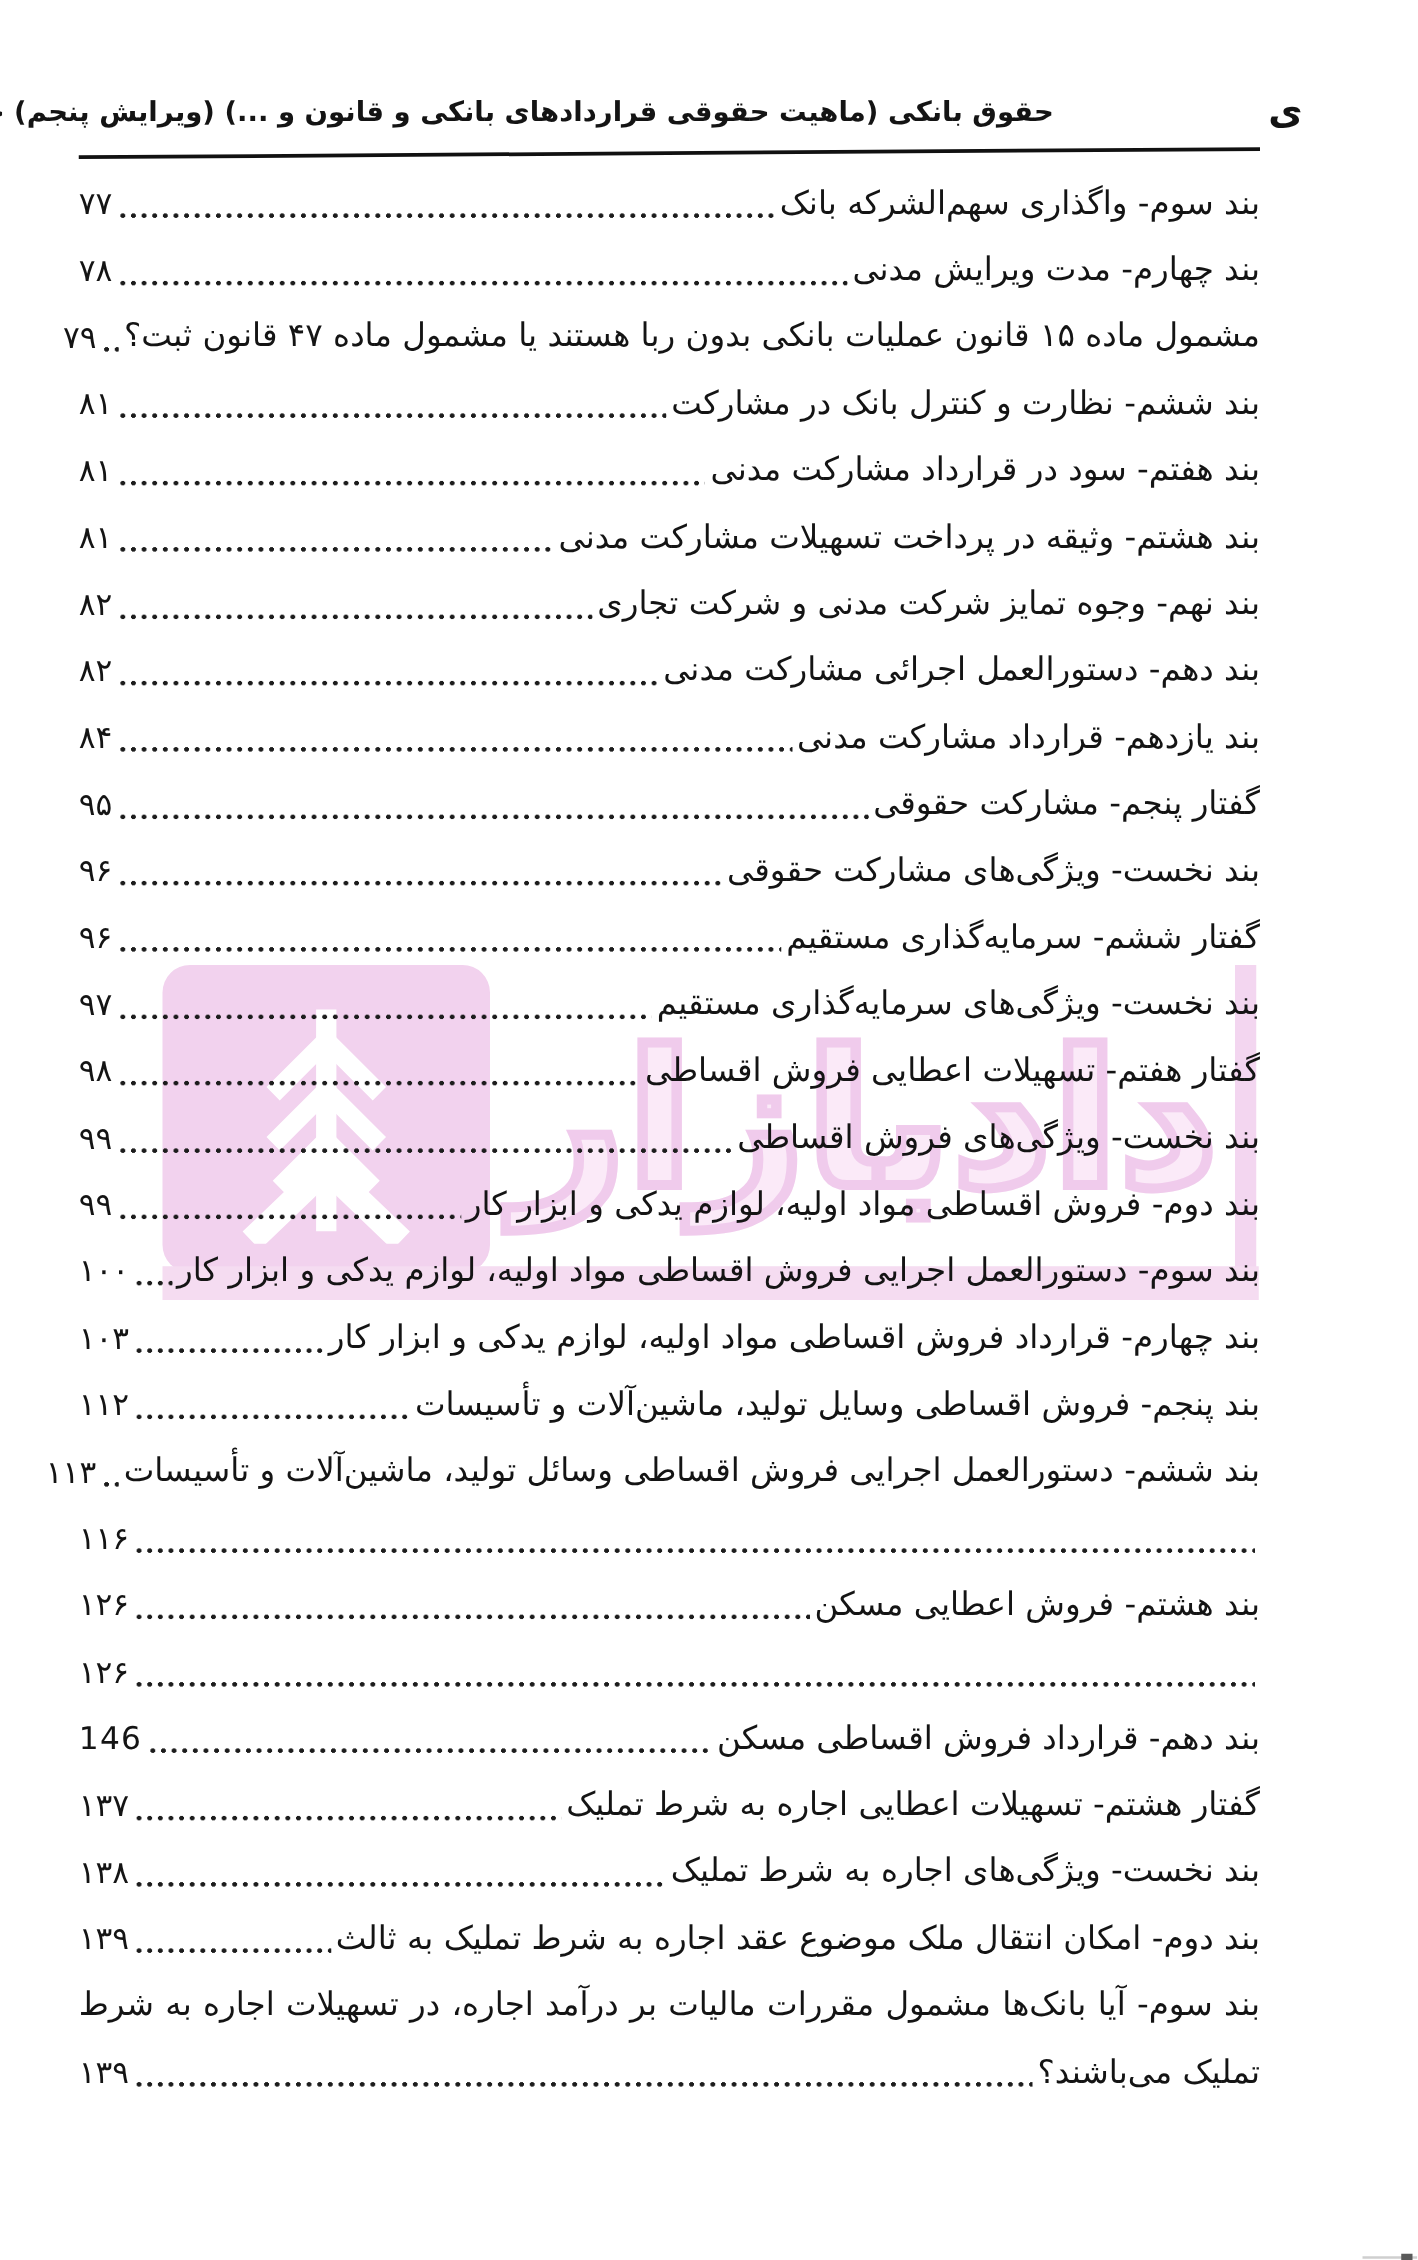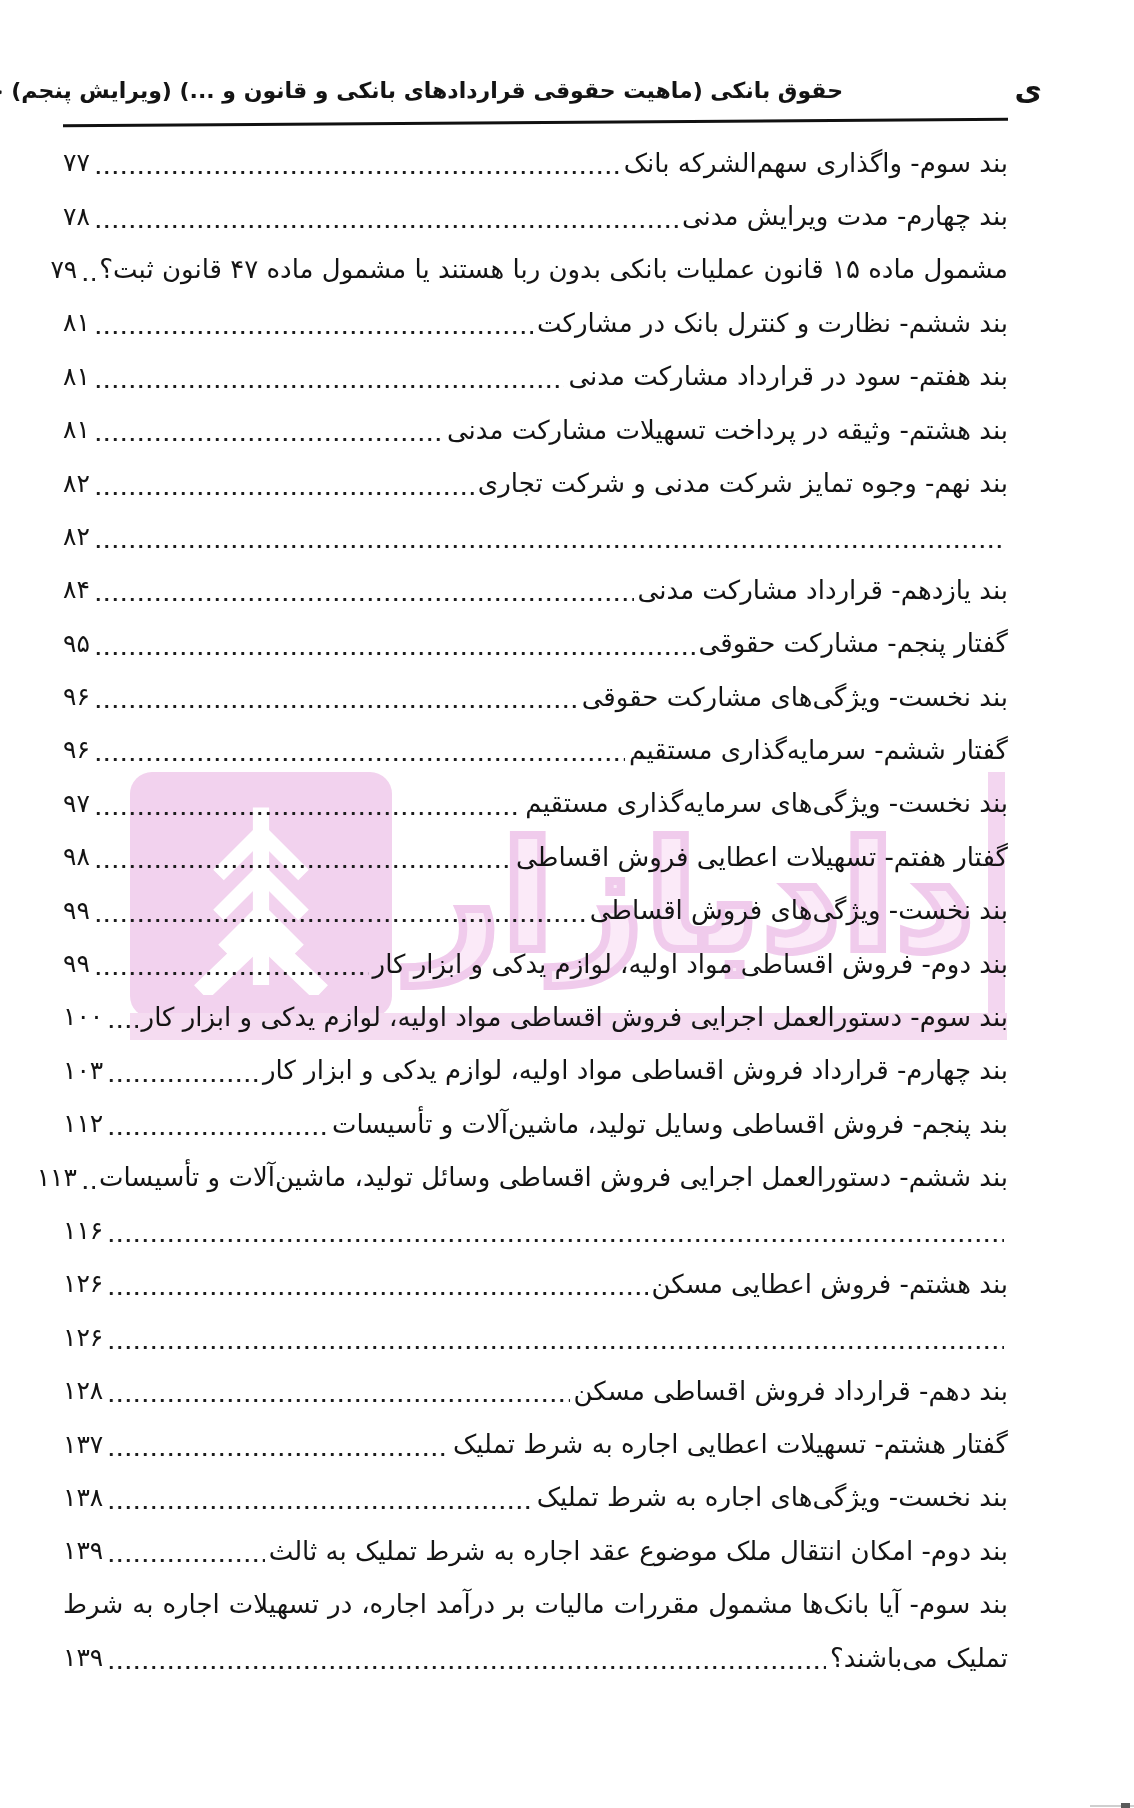--- a/index.html
+++ b/index.html
@@ -113,20 +113,21 @@
         </div>
         <div class="entry-block">
           <div class="entry-row">
             <span class="lbl">بند نهم- وجوه تمایز شرکت مدنی و شرکت تجاری</span>
             <span class="dots"></span>
             <span class="num">۸۲</span>
           </div>
         </div>
         <div class="entry-block">
           <div class="entry-row">
+            <span class="lbl">بند دهم- دستورالعمل اجرائی مشارکت مدنی</span>
             <span class="dots"></span>
             <span class="num">۸۲</span>
           </div>
         </div>
         <div class="entry-block">
           <div class="entry-row">
             <span class="lbl">بند یازدهم- قرارداد مشارکت مدنی</span>
             <span class="dots"></span>
             <span class="num">۸۴</span>
           </div>
@@ -224,21 +225,21 @@
         <div class="entry-block">
           <div class="entry-row">
             <span class="dots"></span>
             <span class="num">۱۲۶</span>
           </div>
         </div>
         <div class="entry-block">
           <div class="entry-row">
             <span class="lbl">بند دهم- قرارداد فروش اقساطی مسکن</span>
             <span class="dots"></span>
-            <span class="num">۱۲۸</span>
+            <span class="num">146</span>
           </div>
         </div>
         <div class="entry-block">
           <div class="entry-row">
             <span class="lbl">گفتار هشتم- تسهیلات اعطایی اجاره به شرط تملیک</span>
             <span class="dots"></span>
             <span class="num">۱۳۷</span>
           </div>
         </div>
         <div class="entry-block">

